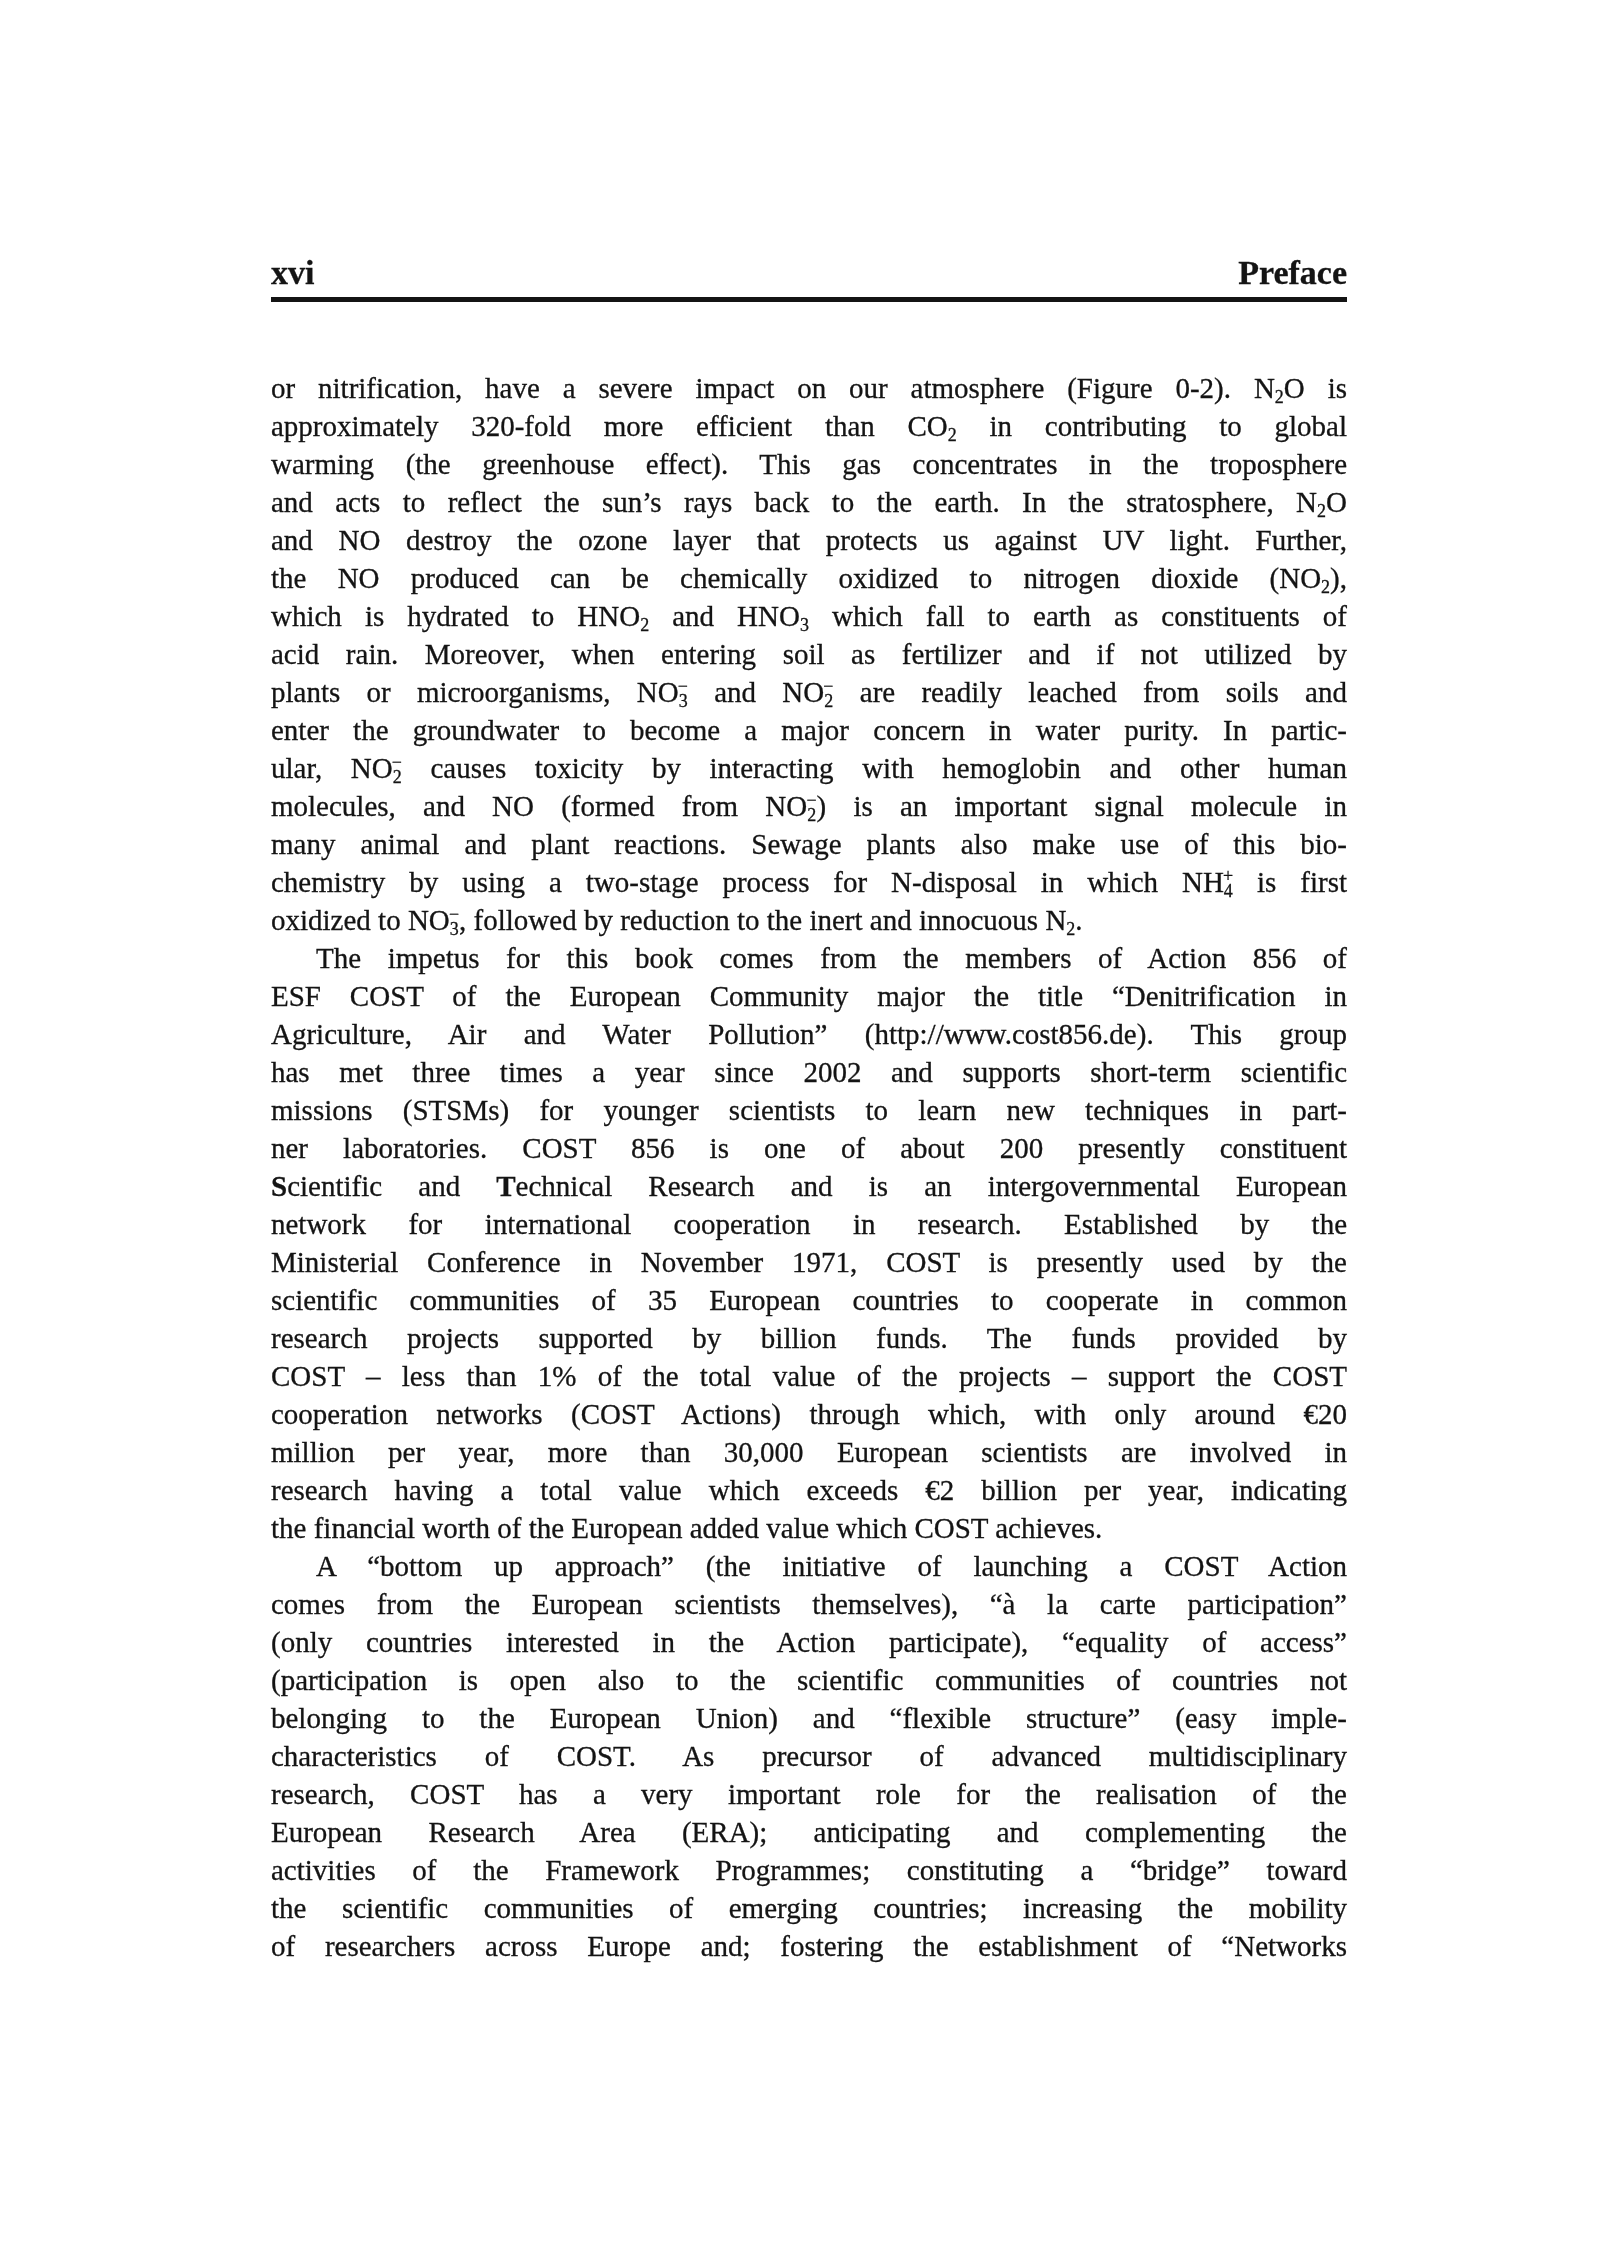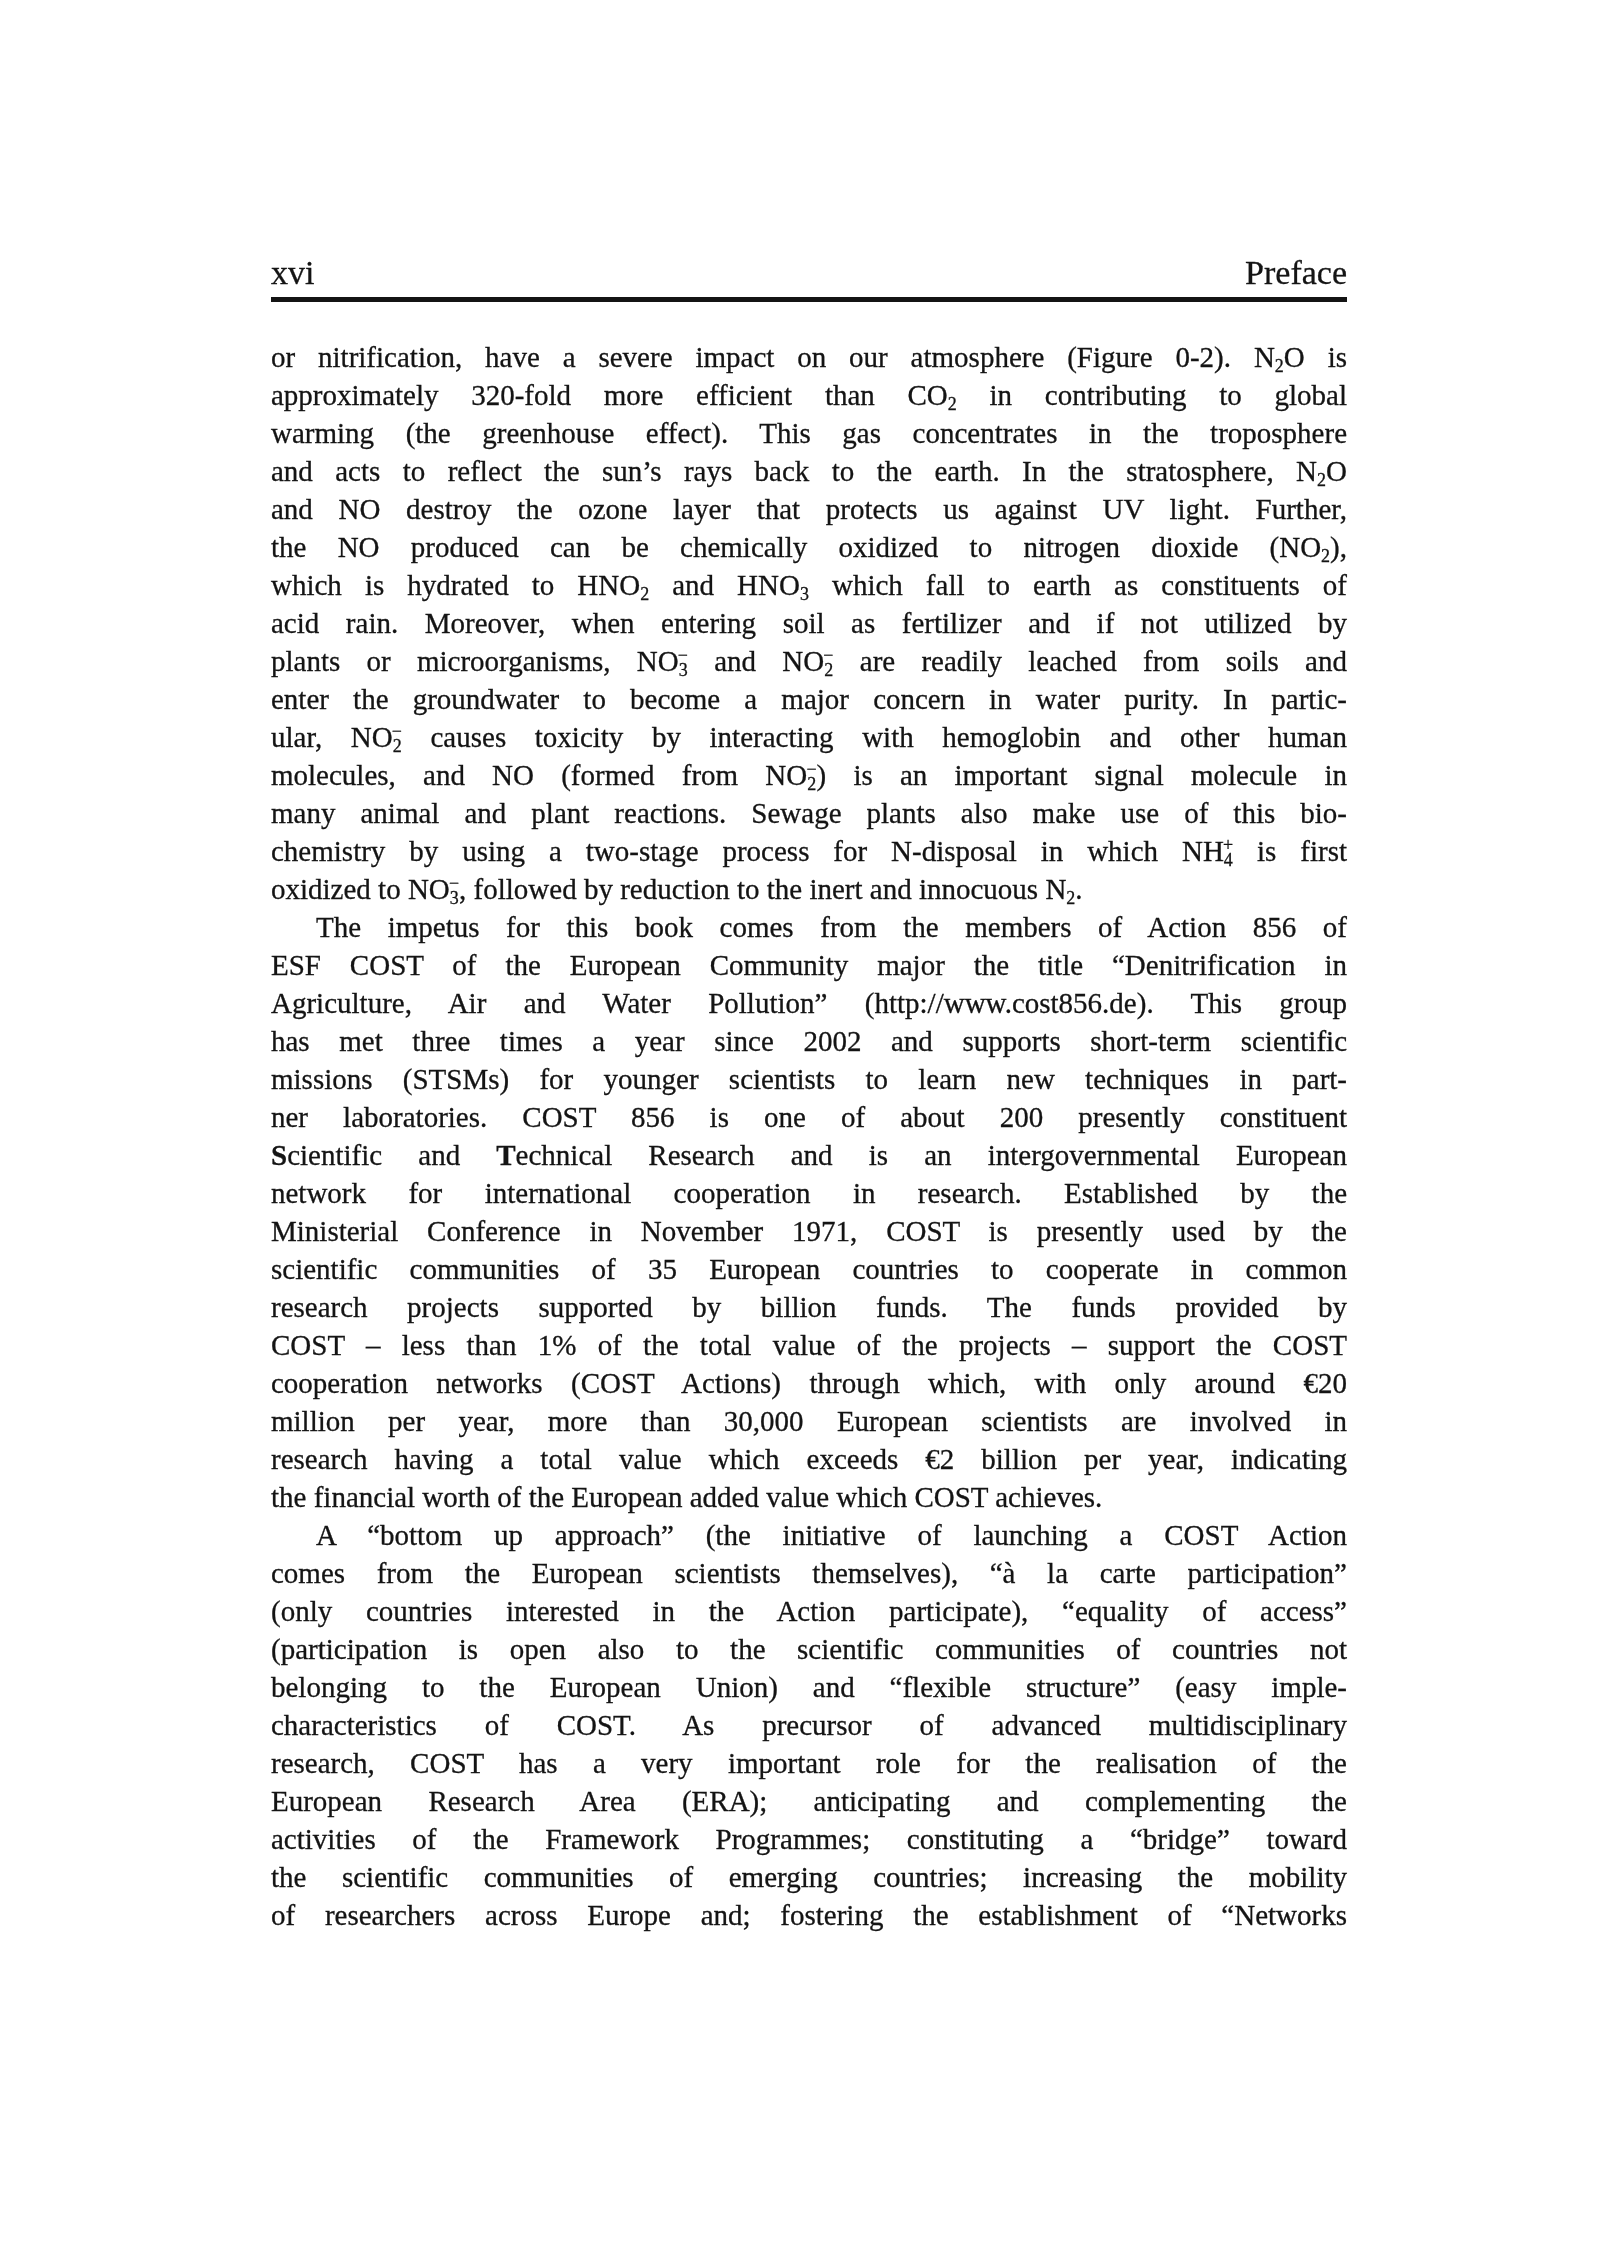--- a/index.html
+++ b/index.html
@@ -15,32 +15,32 @@
   .page {
     position: absolute;
     left: 271px;
     top: 256px;
     width: 1076px;
   }
   .header {
     display: flex;
     justify-content: space-between;
     align-items: center;
-    font-weight: normal;
+    font-weight: bold;
     font-size: 34px;
     line-height: 34px;
     -webkit-text-stroke: 0.3px #141414;
   }
   .rule {
     height: 5px;
     background: #141414;
     margin-top: 6.5px;
   }
   .body-text {
-    margin-top: 36px;
+    margin-top: 67px;
     font-size: 29px;
     line-height: 38px;
     -webkit-text-stroke: 0.3px #141414;
   }
   .pline {
     text-align: justify;
     text-align-last: justify;
   }
   .pline.lastline { text-align-last: left; }
   .pline.indent { text-indent: 45px; }

